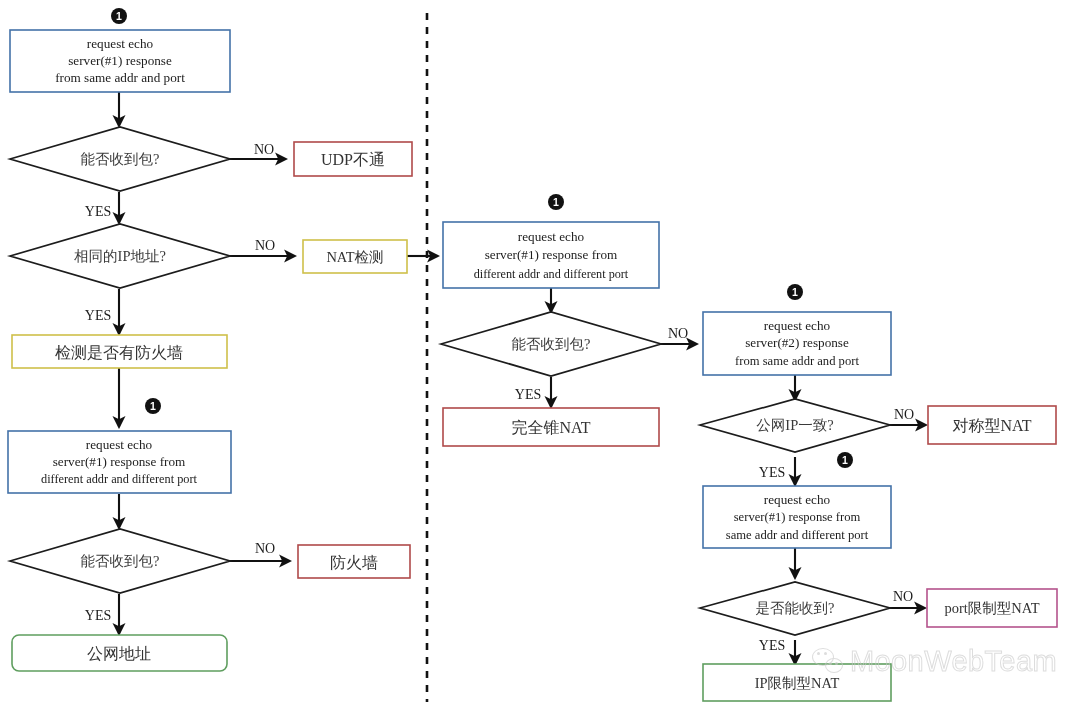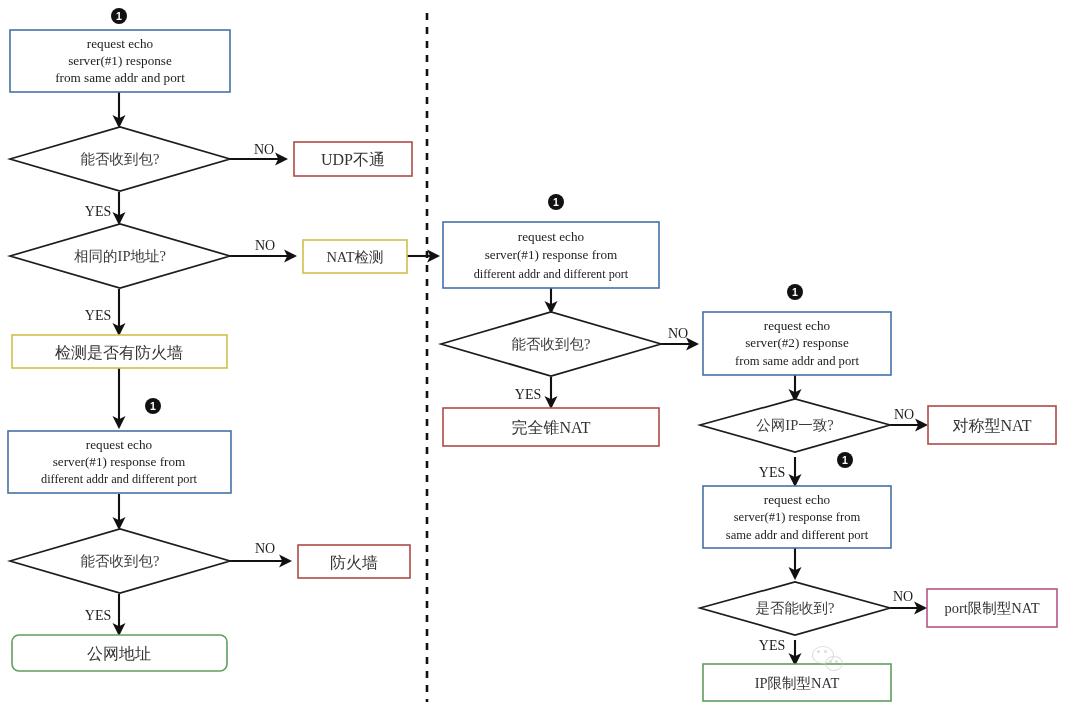--- a/index.html
+++ b/index.html
@@ -269,15 +269,16 @@
 
   <div class="watermark">
     <div class="wechat-icon">
       <span class="b1"></span>
       <span class="b2"></span>
       <span class="d" style="left:5px;top:5px"></span>
       <span class="d" style="left:12px;top:5px"></span>
       <span class="d" style="left:17px;top:15px"></span>
       <span class="d" style="left:23px;top:15px"></span>
     </div>
+    <span class="watermark-text">MoonWebTeam</span>
   </div>
 
 </div>
 
 </body></html>

